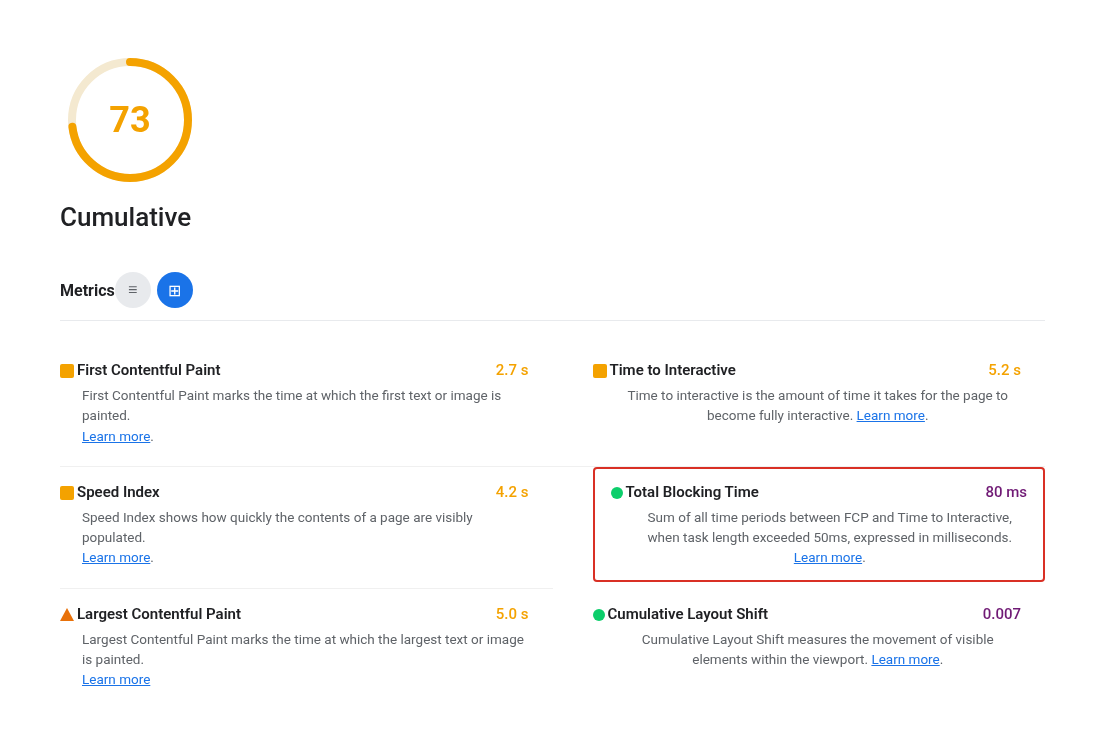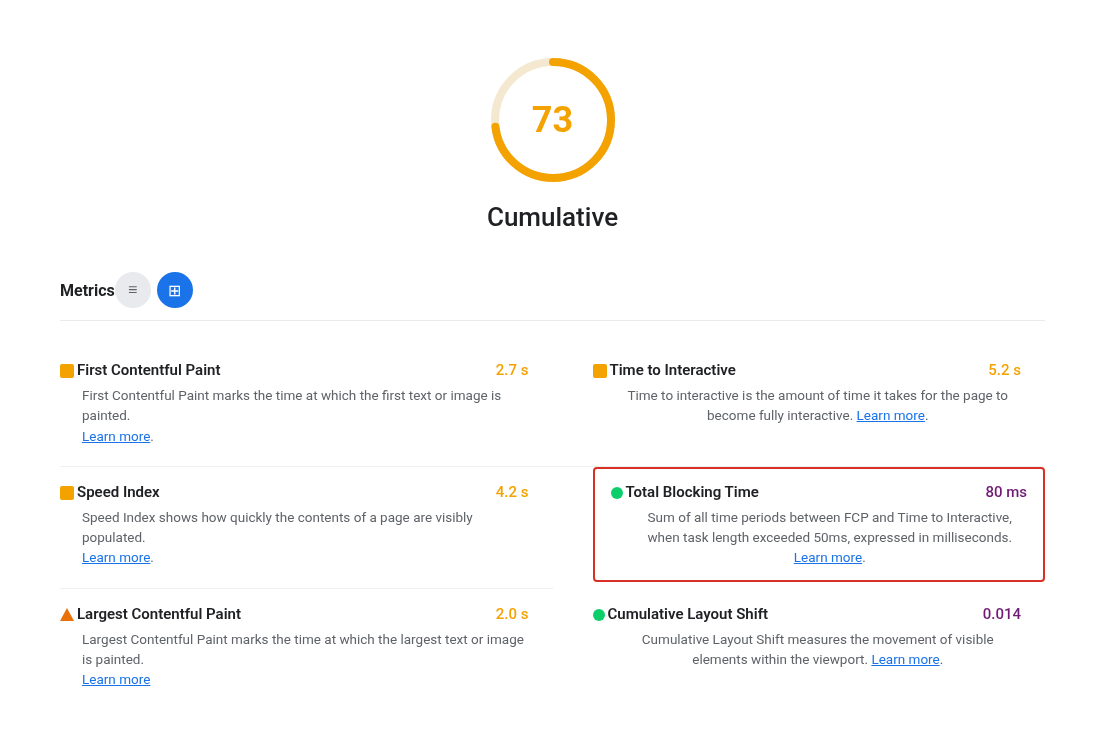--- a/index.html
+++ b/index.html
@@ -9,21 +9,20 @@
       color: #202124;
       width: 1105px;
       min-height: 738px;
       padding: 20px 60px 40px 60px;
     }
 
     
     .gauge-section {
       display: flex;
       flex-direction: column;
-      align-items: center;
       padding: 30px 0 20px 0;
     }
 
     .gauge-wrapper {
       position: relative;
       width: 140px;
       height: 140px;
     }
 
     .gauge-wrapper svg {
@@ -277,34 +276,34 @@
       </div>
     </div>
   </div>
 
   <div class="metric-item" style="border-bottom: none;">
     <div class="metric-header">
       <div class="metric-name-row">
         <div style="width:0; height:0; border-left:7px solid transparent; border-right:7px solid transparent; border-bottom:13px solid #e8710a; margin-top:2px; flex-shrink:0;"></div>
         <span class="metric-name">Largest Contentful Paint</span>
       </div>
-      <span class="metric-value value-orange">2.0 s</span>
+      <span class="metric-value value-orange">5.0 s</span>
     </div>
     <div class="metric-description">
       Largest Contentful Paint marks the time at which the largest text or image is painted.
       <br><a class="learn-more">Learn more</a>
     </div>
   </div>
 
   <div class="metric-item right" style="border-bottom: none;">
     <div class="metric-header">
       <div class="metric-name-row">
         <div class="icon-green-circle metric-icon"></div>
         <span class="metric-name">Cumulative Layout Shift</span>
       </div>
-      <span class="metric-value value-green">0.014</span>
+      <span class="metric-value value-green">0.007</span>
     </div>
     <div class="metric-description">
       Cumulative Layout Shift measures the movement of visible elements within the viewport. <a class="learn-more">Learn more</a>.
     </div>
   </div>
 
 </div>
 
 </body></html>

